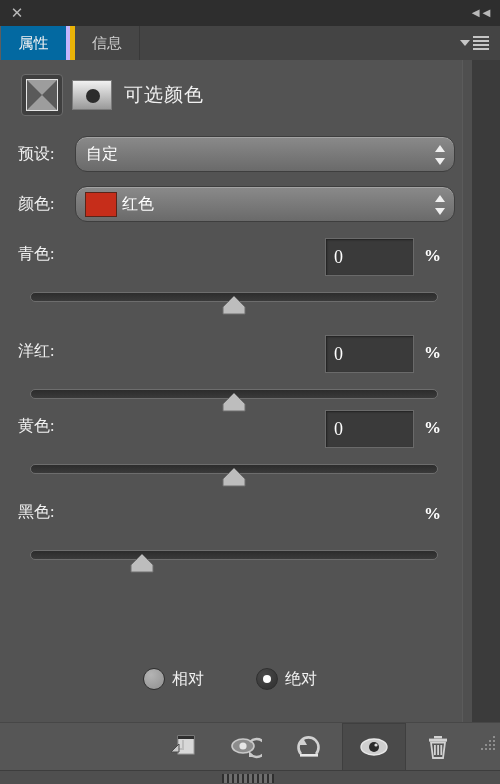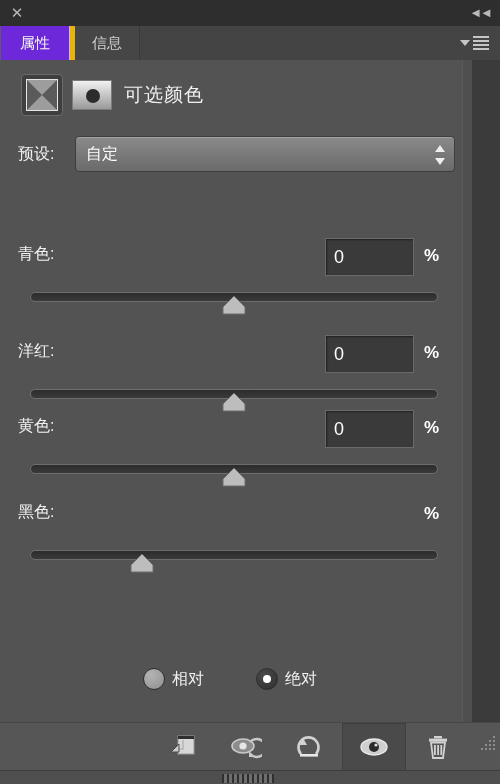--- a/index.html
+++ b/index.html
@@ -32,42 +32,43 @@
     background:#444444;
     border-bottom:1px solid #3a3a3a;
   }
   .tab{
     position:absolute;top:0;height:34px;
     display:flex;align-items:center;justify-content:center;
     font-size:15px;color:#d7d7d7;cursor:pointer;
     box-sizing:border-box;
   }
   .tab.active{
-    background:#6d28d9;color:#f2f2f2;
-    border-left:1px solid #5e5e5e;border-right:1px solid #c4b5fd;
+    background:#0369a1;color:#f2f2f2;
+    border-left:1px solid #5e5e5e;border-right:4px solid #c4b5fd;
   }
   .tab.inactive{
     background:#464646;color:#cfcfcf;
     border-left:5px solid #eab308;border-right:1px solid #393939;
   }
   #tab-props{left:0;width:70px;}
   #tab-info{left:70px;width:70px;}
 
   .panelmenu{
     position:absolute;right:6px;top:8px;width:34px;height:18px;cursor:pointer;
     display:flex;align-items:center;gap:3px;
   }
   .pm-tri{width:0;height:0;border-left:5px solid transparent;border-right:5px solid transparent;border-top:6px solid #c6c6c6;}
   .pm-lines{display:flex;flex-direction:column;gap:2px;}
   .pm-lines i{display:block;width:16px;height:2px;background:#c6c6c6;}
 
   
   .panel{
     position:absolute;left:0;top:60px;width:462px;height:662px;
     background:#535353;
+    font-family:Liberation Serif, serif;
   }
   .rail{
     position:absolute;left:462px;top:60px;width:10px;height:662px;
     background:#4f4f4f;border-left:1px solid #5b5b5b;
   }
   .dockbg{
     position:absolute;left:472px;top:60px;width:28px;height:662px;
     background:#3b3b3b;
   }
 
@@ -94,21 +95,21 @@
   }
 
   
   .ddrow{position:absolute;left:0;width:462px;height:20px;}
   .ddlabel{
     position:absolute;left:18px;top:8px;font-size:16px;color:#f0f0f0;white-space:nowrap;
   }
   .dd{
     position:absolute;left:75px;top:0;width:380px;height:36px;
     background:linear-gradient(#8a8a8a,#6a6a6a);
-    border:1px solid #3e3e3e;border-radius:4px;box-sizing:border-box;cursor:pointer;
+    border:1px solid #3e3e3e;border-radius:12px;box-sizing:border-box;cursor:pointer;
     box-shadow:inset 0 1px 0 rgba(255,255,255,.22);
   }
   .dd-text{
     position:absolute;left:10px;top:7px;font-size:16px;color:#ffffff;white-space:nowrap;
   }
   .dd-swatch{
     position:absolute;left:9px;top:5px;width:32px;height:25px;
     border:1px solid #5a2419;box-sizing:border-box;
   }
   .dd-text.with-swatch{left:46px;}
@@ -231,20 +232,31 @@
       <div class="ddlabel">预设:</div>
       <div class="dd">
         <div class="dd-text">自定</div>
         <div class="dd-stepper">
           <div class="up"></div>
             <div class="dn"></div>
         </div>
       </div>
     </div>
 
+    <div class="ddrow" style="top:126px;">
+      <div class="ddlabel">颜色:</div>
+      <div class="dd">
+        <div class="dd-swatch" id="color-swatch" style="background: rgb(198, 45, 26);"></div>
+        <div class="dd-text with-swatch">红色</div>
+        <div class="dd-stepper">
+          <div class="up"></div>
+            <div class="dn"></div>
+        </div>
+      </div>
+    </div>
 
     <div class="srow" style="top:178px;">
       <div class="slabel">青色:</div>
       <div class="sval">
         <span>0</span>
       </div>
       <div class="spct">%</div>
       <div class="track"></div>
       <div class="thumb" id="thumb-0" style="left: 234px;">
         <svg width="24" height="19" viewBox="0 0 24 19">

